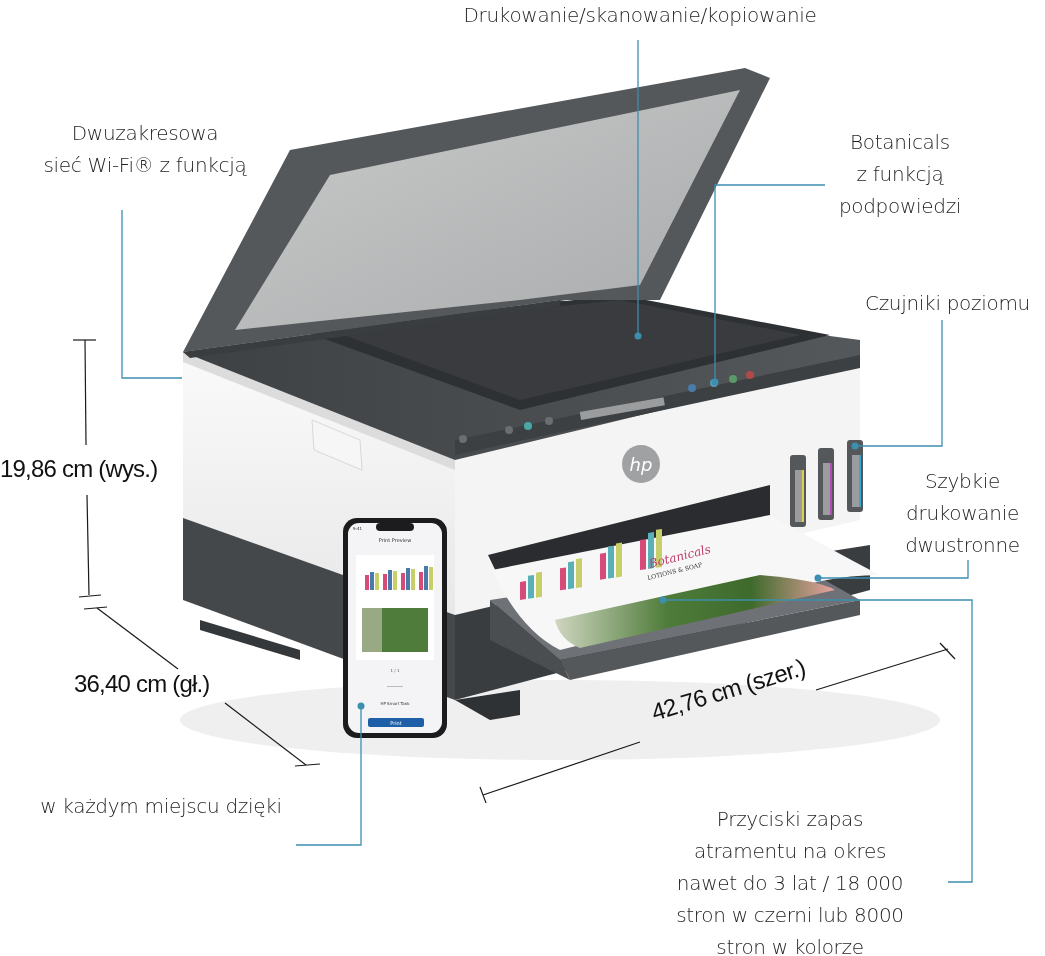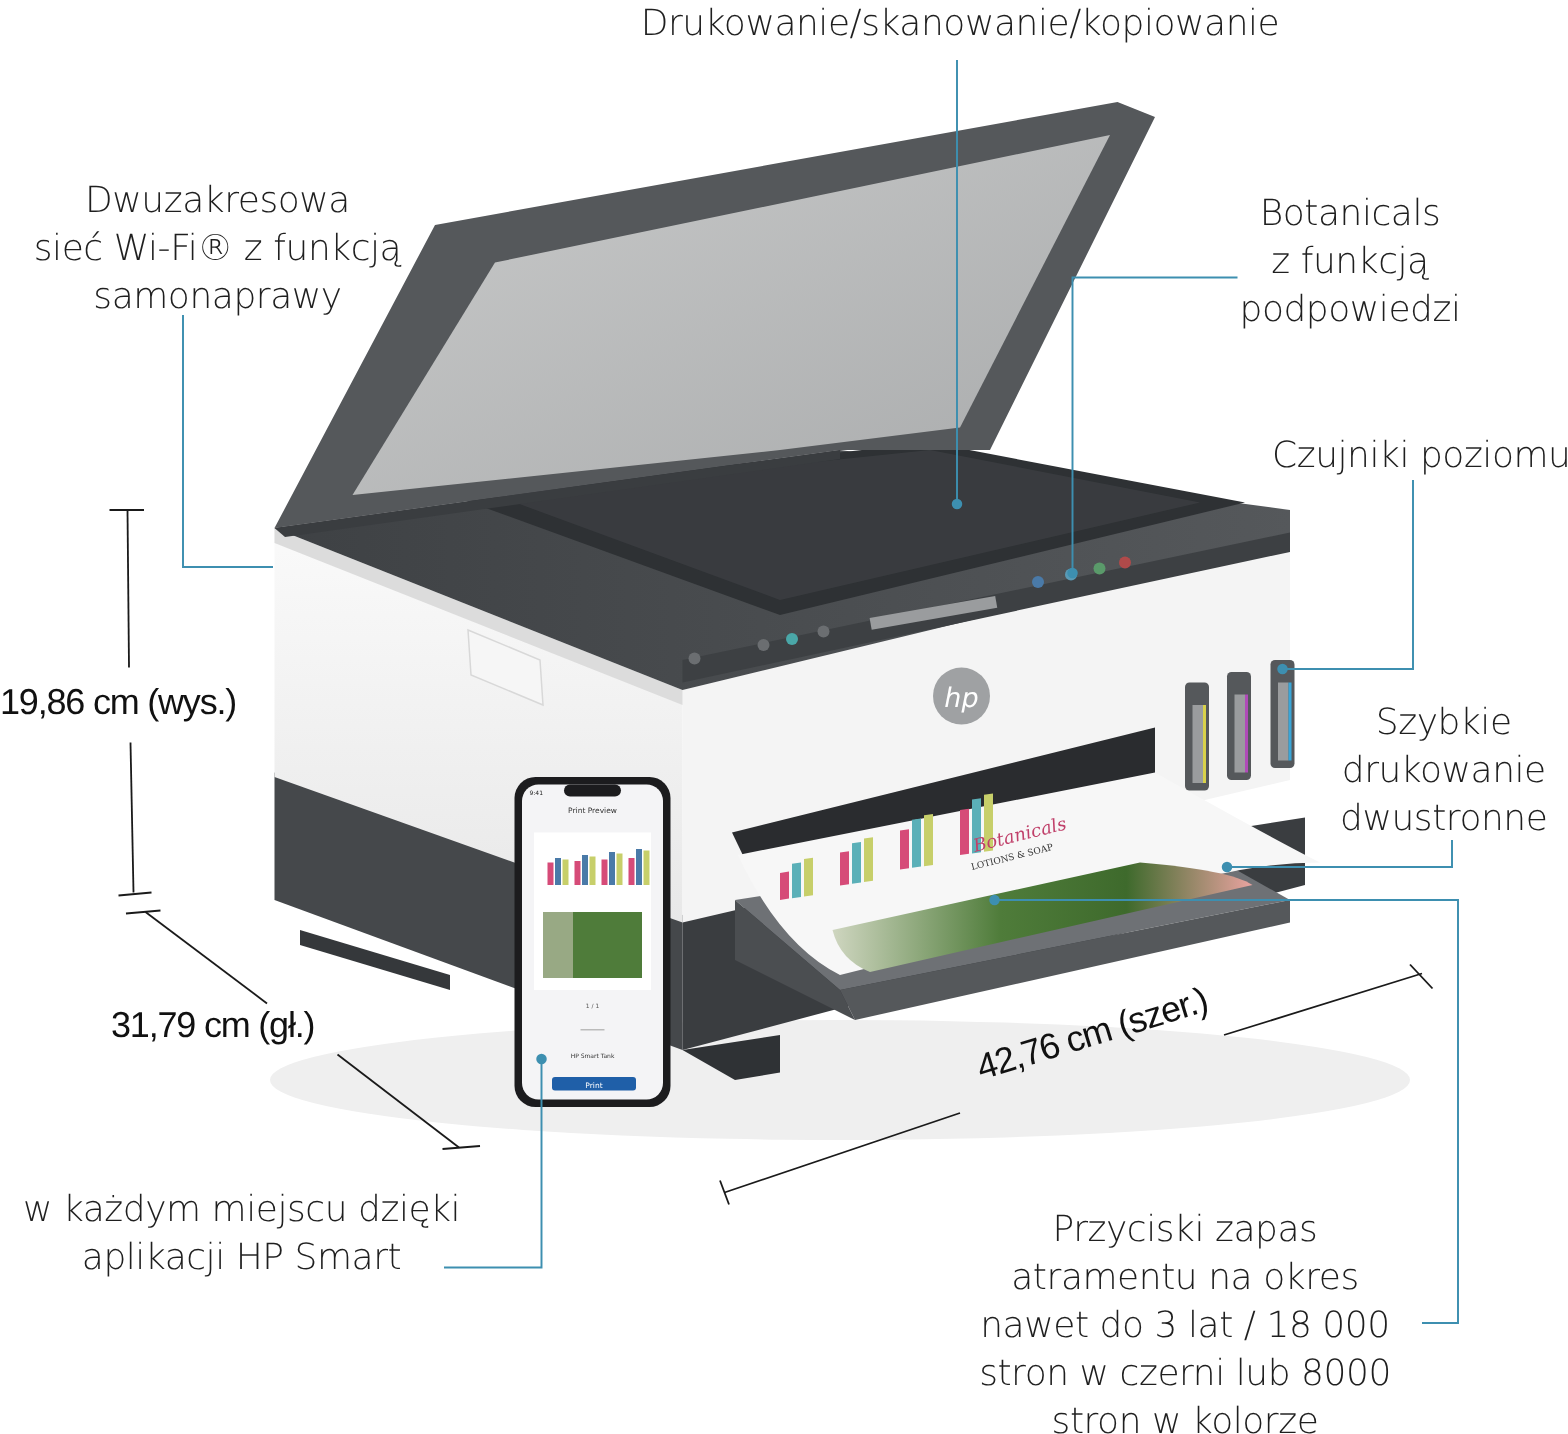--- a/index.html
+++ b/index.html
@@ -1,17 +1,17 @@
 <!DOCTYPE html>
 <html><head>
 <meta charset="utf-8">
 <style>
   html,body{margin:0;padding:0;background:#ffffff;}
   body{width:1045px;height:956px;position:relative;overflow:hidden;font-family:"DejaVu Sans",sans-serif;color:#1a1a1a;}
-  .lbl{position:absolute;text-align:center;font-size:24px;line-height:32px;font-weight:300;letter-spacing:-0.3px;color:#1f1f1f;white-space:nowrap;}
+  .lbl{position:absolute;text-align:center;font-size:20px;line-height:32px;font-weight:300;letter-spacing:-0.3px;color:#1f1f1f;white-space:nowrap;}
   .lbl span{display:block;}
   .dim{position:absolute;font-size:24px;font-weight:400;color:#111;white-space:nowrap;letter-spacing:-0.8px;font-family:"Liberation Sans",sans-serif;}
   svg.art{position:absolute;left:0;top:0;}
 </style>
 </head>
 <body>
 
 <svg class="art" width="1045" height="956" viewBox="0 0 1045 956">
   <defs>
     <linearGradient id="glass" x1="0" y1="0" x2="1" y2="1">
@@ -196,47 +196,45 @@
   </g>
 </svg>
 
 <div class="lbl" style="left:400px;top:-1px;width:480px;">
   <span>Drukowanie/skanowanie/kopiowanie</span>
 </div>
 
 <div class="lbl" style="left:0px;top:117px;width:290px;">
   <span>Dwuzakresowa</span>
   <span>sieć Wi-Fi® z funkcją</span>
-  <span>samonaprawy</span>
 </div>
 
 <div class="lbl" style="left:820px;top:126px;width:160px;">
   <span>Botanicals</span>
   <span>z funkcją</span>
   <span>podpowiedzi</span>
 </div>
 
 <div class="lbl" style="left:820px;top:250px;width:255px;margin-top:37px;">
   <span>Czujniki poziomu</span>
 </div>
 
 <div class="lbl" style="left:880px;top:465px;width:165px;">
   <span>Szybkie</span>
   <span>drukowanie</span>
   <span>dwustronne</span>
 </div>
 
 <div class="lbl" style="left:0px;top:790px;width:322px;">
   <span>w każdym miejscu dzięki</span>
-  <span>aplikacji HP Smart</span>
 </div>
 
 <div class="lbl" style="left:640px;top:803px;width:300px;">
   <span>Przyciski zapas</span>
   <span>atramentu na okres</span>
   <span>nawet do 3 lat / 18 000</span>
   <span>stron w czerni lub 8000</span>
   <span>stron w kolorze</span>
 </div>
 
 <div class="dim" style="left:0px;top:455px;">19,86 cm (wys.)</div>
-<div class="dim" style="left:74px;top:670px;">31,79 cm (gł.)</div>
+<div class="dim" style="left:74px;top:670px;">36,40 cm (gł.)</div>
 <div class="dim" style="left:648px;top:700px;transform:rotate(-17deg);transform-origin:left top;">42,76 cm (szer.)</div>
 
 </body></html>

